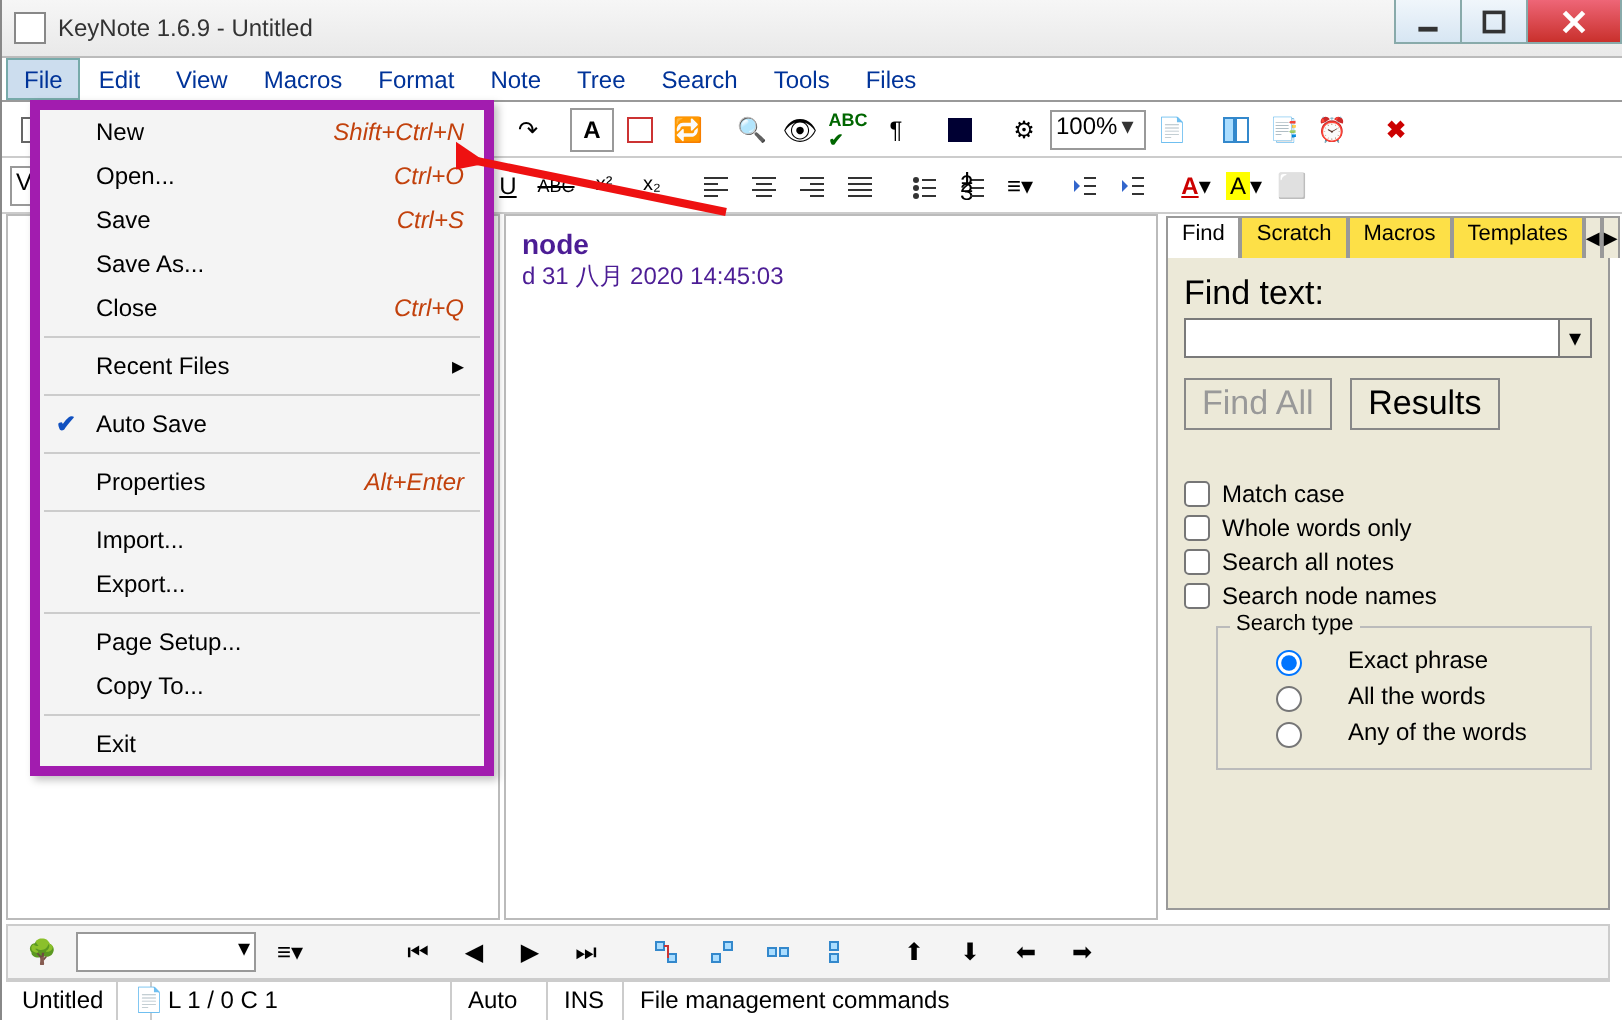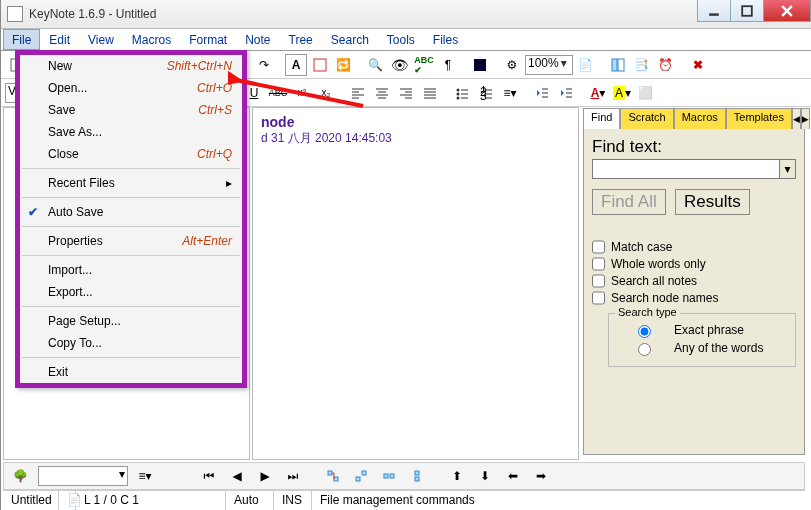--- a/index.html
+++ b/index.html
@@ -381,20 +381,24 @@
             <span>Search node names</span>
           </div>
         <div class="grp">
           <span class="leg">Search type</span>
           <div class="rad">
               <input type="radio" name="st" checked="" style="">
               <span>Exact phrase</span>
             </div>
           <div class="rad">
               <input type="radio" name="st" style="">
+              <span>All the words</span>
+            </div>
+          <div class="rad">
+              <input type="radio" name="st" style="">
               <span>Any of the words</span>
             </div>
         </div>
       </div>
     </div>
   </div>
 
   <div class="bottombar">
     <div class="tbtn">🌳</div>
     <div class="combo" style="width:90px;"><span style="flex:1;"></span>▾</div>

